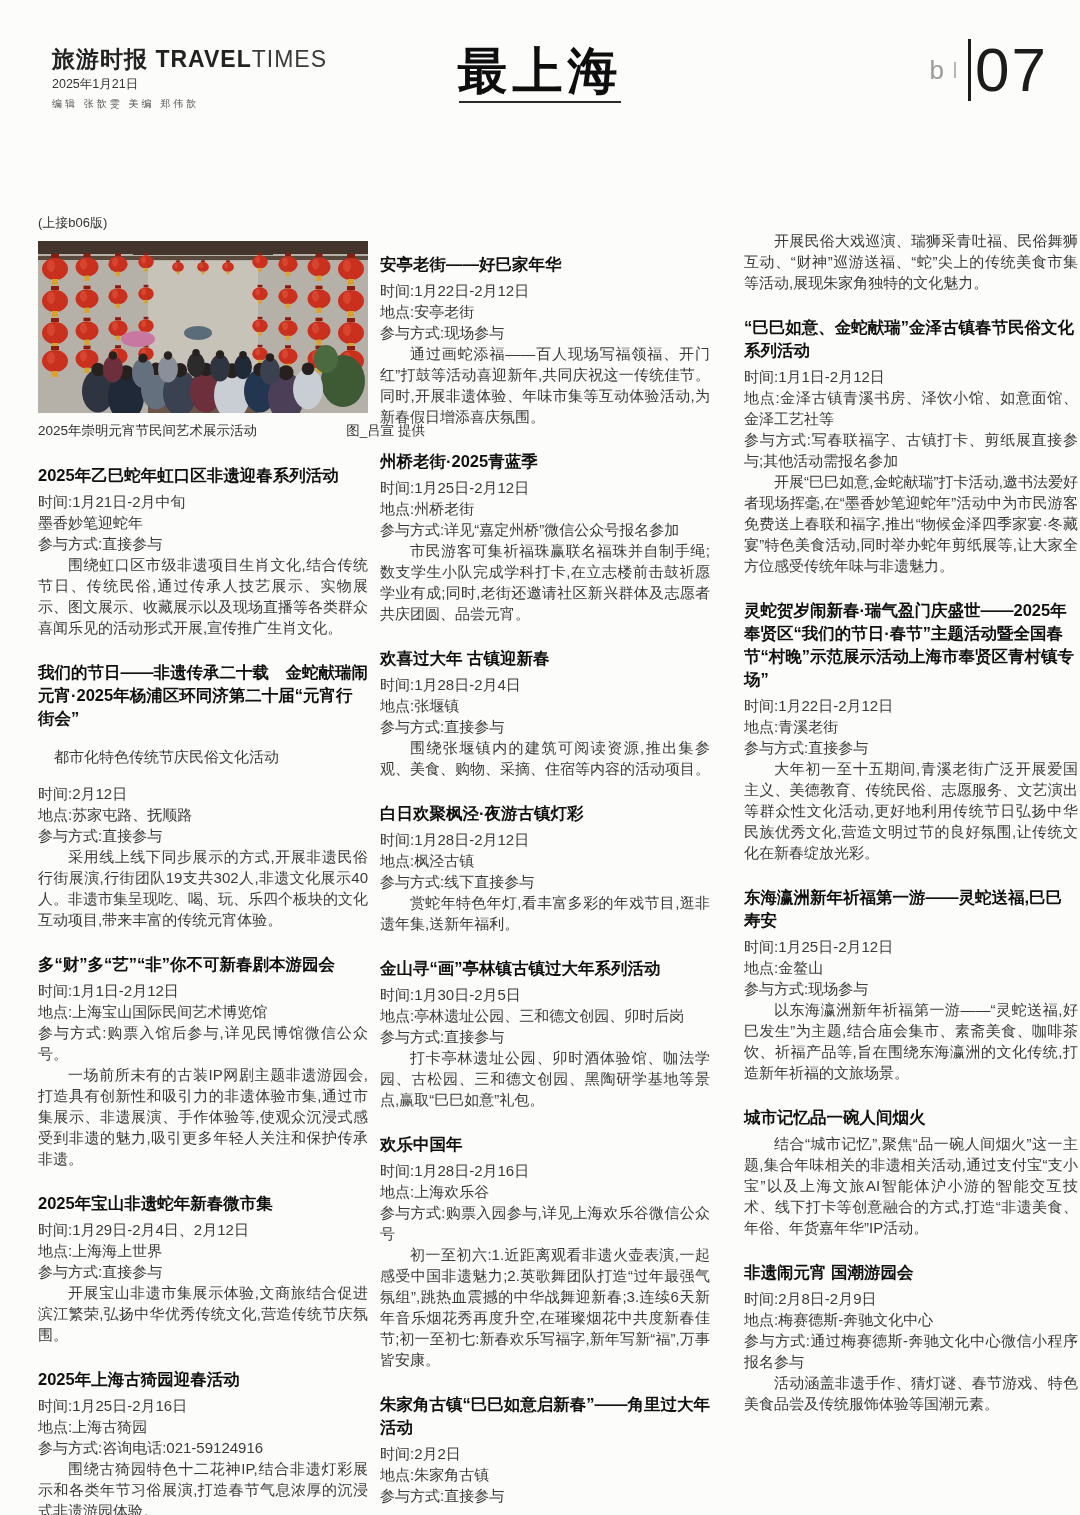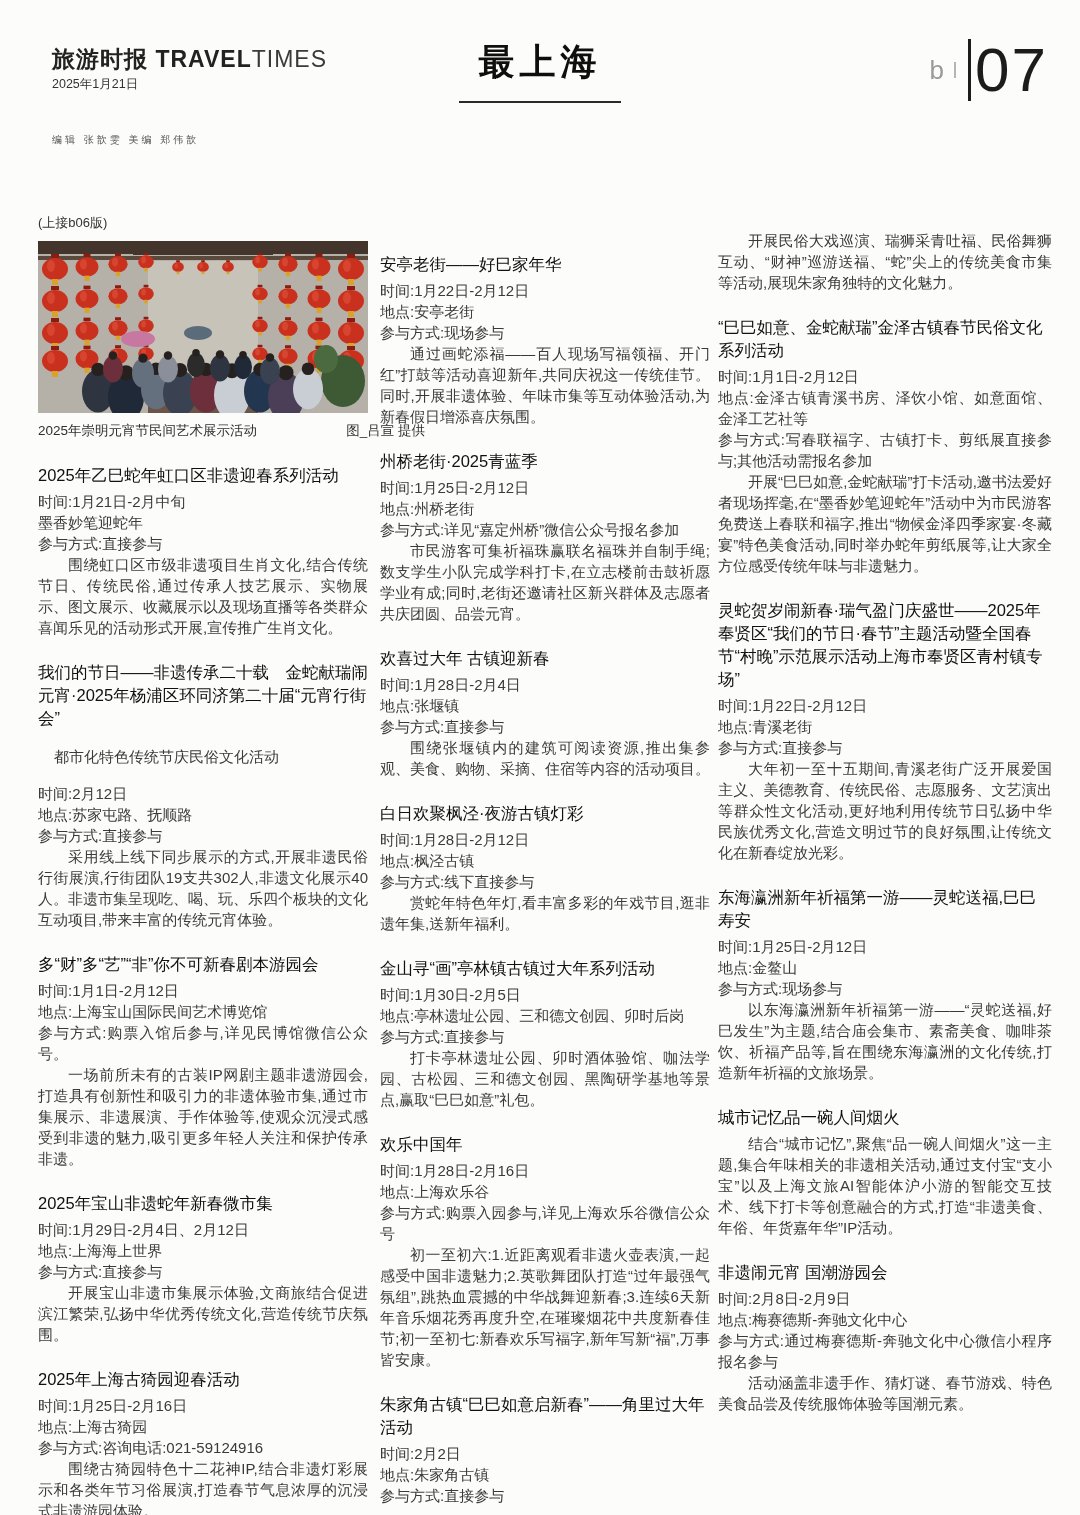--- a/index.html
+++ b/index.html
@@ -5,40 +5,40 @@
   html,body{margin:0;padding:0;}
   body{
     width:1080px;height:1515px;position:relative;overflow:hidden;
     background:#fcfcfa;color:#2b2b2b;
     font-family:"Liberation Sans","DejaVu Sans",sans-serif;
   }
   
   .masthead{position:absolute;left:52px;top:44px;font-size:23px;font-weight:bold;color:#222;letter-spacing:1px;}
   .masthead .en-light{font-weight:normal;color:#3a3a3a;}
   .pub-date{position:absolute;left:52px;top:76px;font-size:12.5px;color:#333;}
-  .staff{position:absolute;left:52px;top:97px;font-size:10px;color:#555;letter-spacing:3px;margin-top:36px;}
+  .staff{position:absolute;left:52px;top:97px;font-size:10px;color:#555;letter-spacing:3px;}
   .section-title{position:absolute;left:0;right:0;top:38px;text-align:center;
-    font-size:36px;font-weight:bold;color:#0e0e0e;letter-spacing:5px;}
+    font-size:50px;font-weight:bold;color:#0e0e0e;letter-spacing:5px;}
   .section-underline{position:absolute;left:50%;transform:translateX(-50%);top:101px;width:162px;height:2px;background:#2a2a2a;}
   .page-num{position:absolute;right:32px;top:38px;display:flex;align-items:center;height:64px;}
   .page-num .edition{font-size:26px;color:#9a9a9a;font-weight:300;margin-right:10px;}
   .page-num .tick{width:2px;height:16px;background:#b5b5b5;margin-right:12px;}
   .page-num .bar{width:3px;height:62px;background:#1c1c1c;margin-right:4px;}
   .page-num .num{font-size:62px;font-weight:300;color:#1c1c1c;letter-spacing:2px;line-height:62px;}
   
   .col{position:absolute;width:330px;font-size:15px;line-height:21px;color:#3a3a3a;text-align:justify;}
   #col1{left:38px;top:212px;}
   #col2{left:380px;top:230px;}
-  #col3{left:718px;top:230px;width:334px;}
+  #col3{left:744px;top:230px;width:334px;}
   .continued{font-size:13px;color:#333;margin:0 0 8px;text-align:left;}
   .photo-wrap{width:387px;}
   .photo{display:block;width:330px;height:172px;}
   .caption{display:flex;justify-content:space-between;font-size:13.5px;color:#2f2f2f;margin:7px 0 0;text-align:left;}
   .article{margin-top:23px;}
-  .a-title{font-size:16.5px;font-weight:normal;color:#101010;line-height:23px;margin:18px 0 4px;text-align:left;}
+  .a-title{font-size:16.5px;font-weight:bold;color:#101010;line-height:23px;margin:18px 0 4px;text-align:left;}
   .a-subtitle{margin:16px;}
   .a-meta p{margin:0;}
   .body-para{margin:0;text-indent:2em;}
   .lead-para{margin:0 0 0;text-indent:2em;}
 </style>
 </head>
 <body>
 
 <div class="masthead">
   <span>旅游时报</span>

